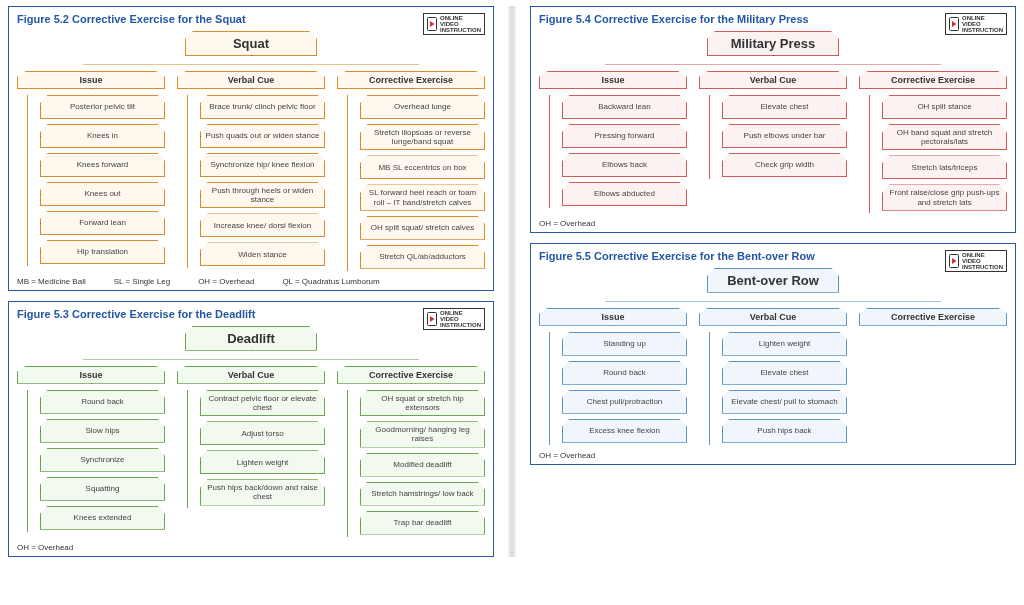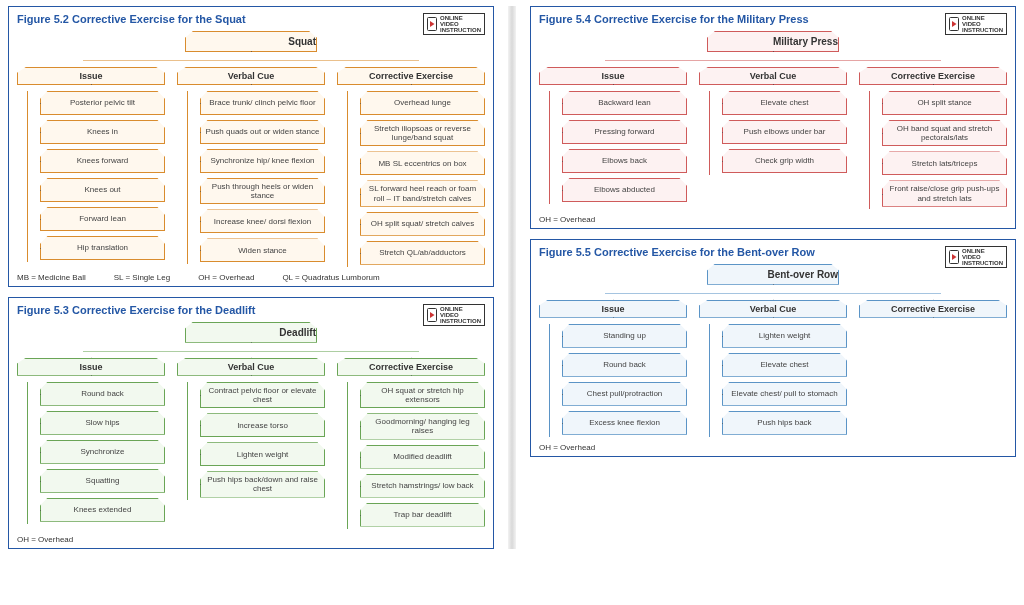--- a/index.html
+++ b/index.html
@@ -51,23 +51,23 @@
     font-weight: bold;
     color: #333;
   }
   .video-badge svg { display: block; }
   .tree {
     position: relative;
   }
   .root-box {
     margin: 0 auto 8px auto;
     width: 130px;
-    text-align: right;
+    text-align: center;
     font-weight: bold;
-    font-size: 10px;
+    font-size: 13px;
     padding: 4px 0;
     position: relative;
   }
   .root-box::after {
     content: "";
     position: absolute;
     left: 50%;
     bottom: -6px;
     width: 1px;
     height: 6px;
@@ -255,21 +255,21 @@
                 <div class="item tab">Slow hips</div>
                 <div class="item tab">Synchronize</div>
                 <div class="item tab">Squatting</div>
                 <div class="item tab">Knees extended</div>
               </div>
             </div>
             <div class="col">
               <div class="col-head tab">Verbal Cue</div>
               <div class="col-items">
                 <div class="item tab">Contract pelvic floor or elevate chest</div>
-                <div class="item tab">Increase torso</div>
+                <div class="item tab">Adjust torso</div>
                 <div class="item tab">Lighten weight</div>
                 <div class="item tab">Push hips back/down and raise chest</div>
               </div>
             </div>
             <div class="col">
               <div class="col-head tab">Corrective Exercise</div>
               <div class="col-items">
                 <div class="item tab">OH squat or stretch hip extensors</div>
                 <div class="item tab">Goodmorning/ hanging leg raises</div>
                 <div class="item tab">Modified deadlift</div>

